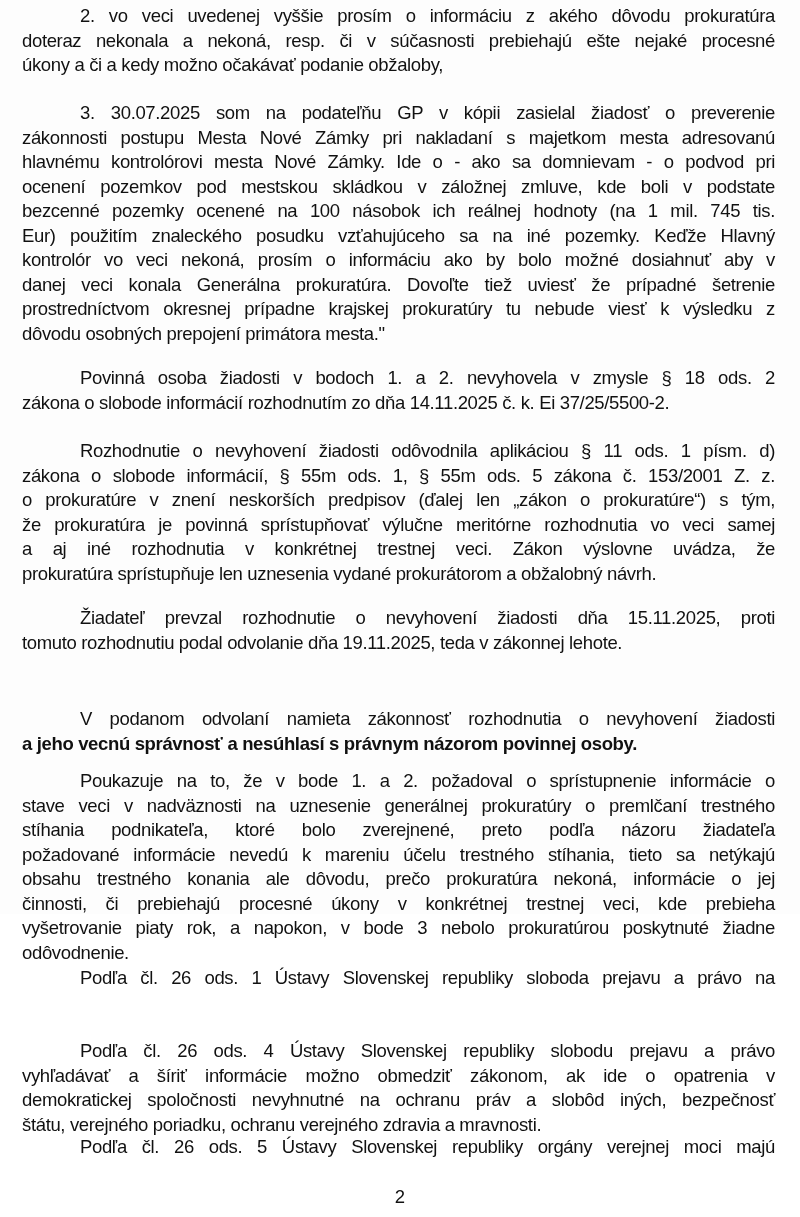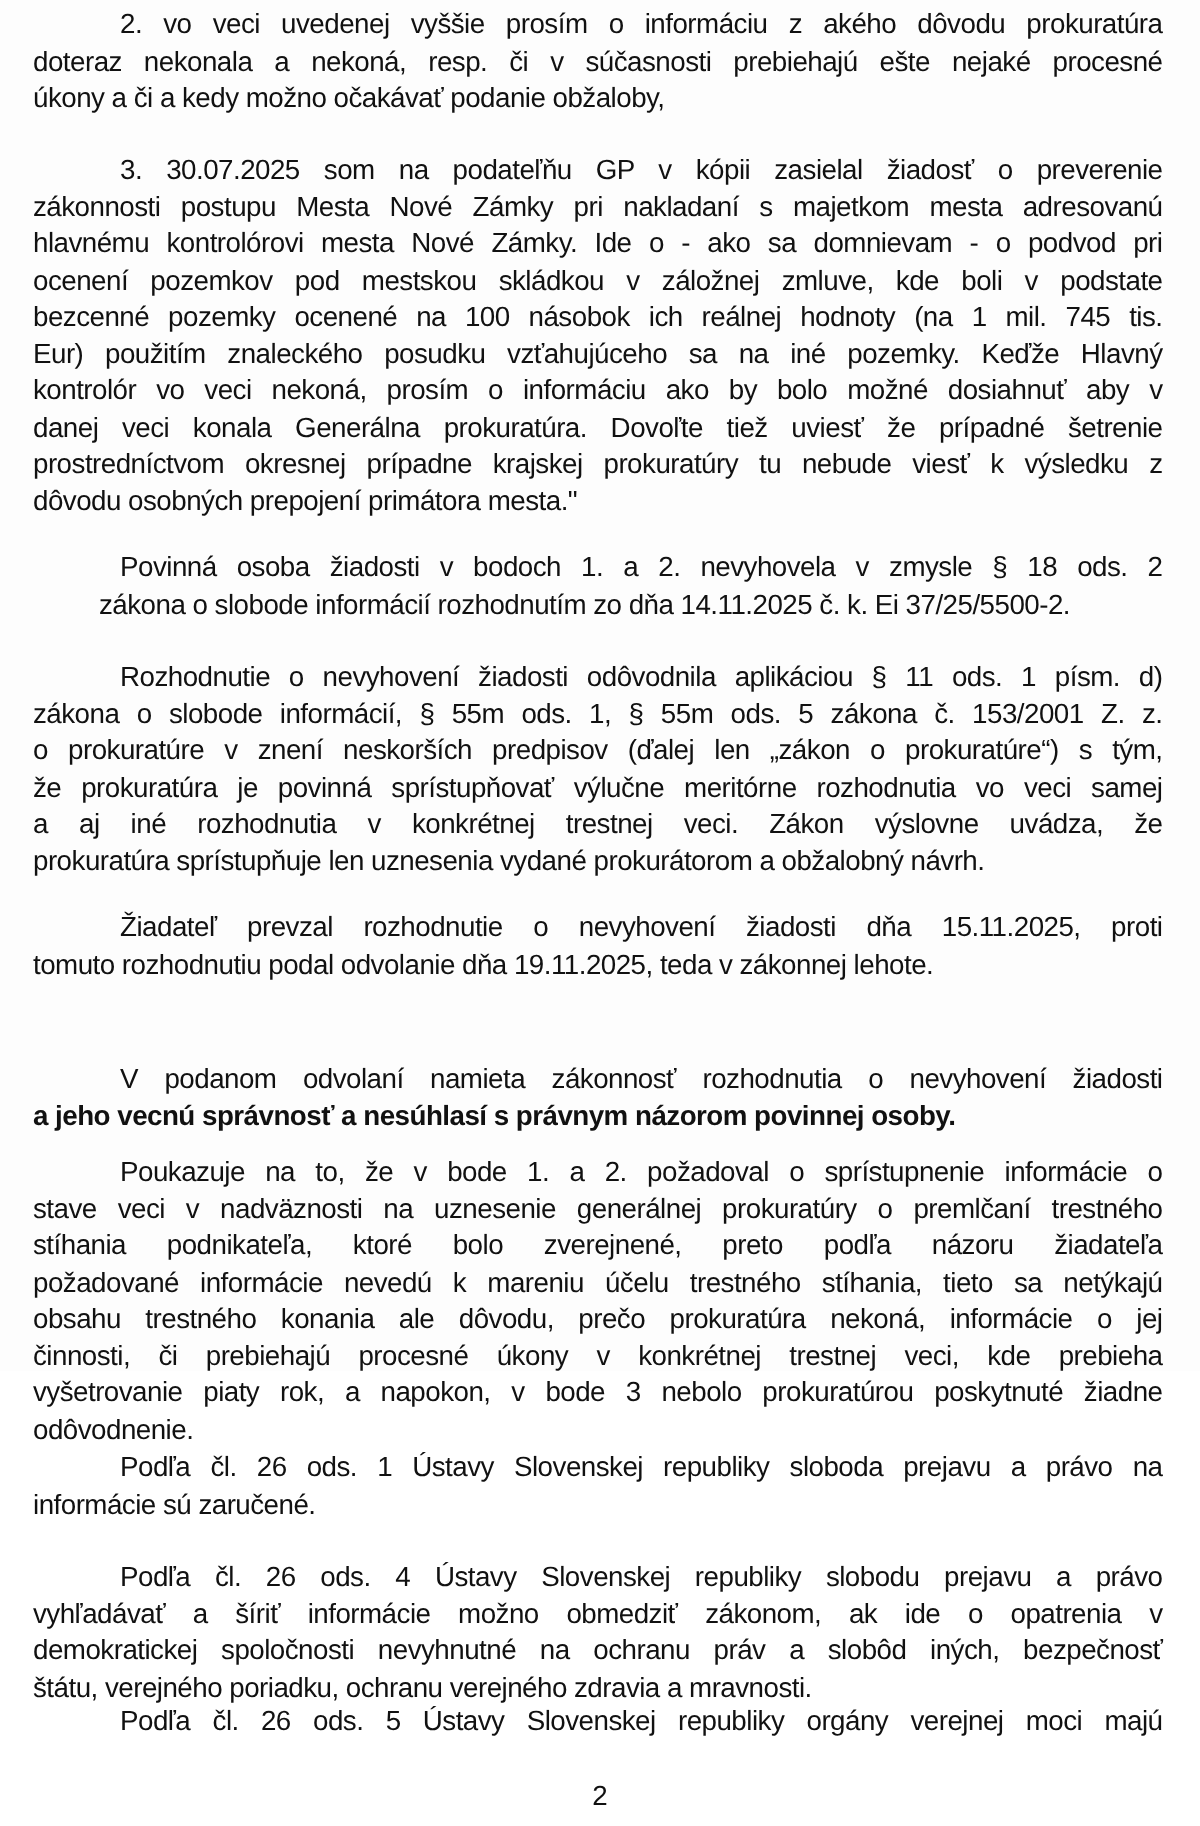--- a/index.html
+++ b/index.html
@@ -44,21 +44,21 @@
     <span class="line" style="white-space: nowrap;">bezcenné pozemky ocenené na 100 násobok ich reálnej hodnoty (na 1 mil. 745 tis.</span>
     <span class="line" style="white-space: nowrap;">Eur) použitím znaleckého posudku vzťahujúceho sa na iné pozemky. Keďže Hlavný</span>
     <span class="line" style="white-space: nowrap;">kontrolór vo veci nekoná, prosím o informáciu ako by bolo možné dosiahnuť aby v</span>
     <span class="line" style="white-space: nowrap;">danej veci konala Generálna prokuratúra. Dovoľte tiež uviesť že prípadné šetrenie</span>
     <span class="line" style="white-space: nowrap;">prostredníctvom okresnej prípadne krajskej prokuratúry tu nebude viesť k výsledku z</span>
     <span class="line last" style="white-space: nowrap;">dôvodu osobných prepojení primátora mesta."</span>
   </div>
 
   <div class="para" style="top:366px">
     <span class="line indent" style="white-space: nowrap;">Povinná osoba žiadosti v bodoch 1. a 2. nevyhovela v zmysle § 18 ods. 2</span>
-    <span class="line last" style="white-space: nowrap; margin-left: 44px;">zákona o slobode informácií rozhodnutím zo dňa 14.11.2025 č. k. Ei 37/25/5500-2.</span>
+    <span class="line last" style="white-space: nowrap;">zákona o slobode informácií rozhodnutím zo dňa 14.11.2025 č. k. Ei 37/25/5500-2.</span>
   </div>
 
   <div class="para" style="top:439px">
     <span class="line indent" style="white-space: nowrap;">Rozhodnutie o nevyhovení žiadosti odôvodnila aplikáciou § 11 ods. 1 písm. d)</span>
     <span class="line" style="white-space: nowrap;">zákona o slobode informácií, § 55m ods. 1, § 55m ods. 5 zákona č. 153/2001 Z. z.</span>
     <span class="line" style="white-space: nowrap;">o prokuratúre v znení neskorších predpisov (ďalej len „zákon o prokuratúre“) s tým,</span>
     <span class="line" style="white-space: nowrap;">že prokuratúra je povinná sprístupňovať výlučne meritórne rozhodnutia vo veci samej</span>
     <span class="line" style="white-space: nowrap;">a aj iné rozhodnutia v konkrétnej trestnej veci. Zákon výslovne uvádza, že</span>
     <span class="line last" style="white-space: nowrap;">prokuratúra sprístupňuje len uznesenia vydané prokurátorom  a obžalobný návrh.</span>
   </div>
@@ -79,21 +79,20 @@
     <span class="line" style="white-space: nowrap;">stíhania podnikateľa, ktoré bolo zverejnené, preto podľa názoru žiadateľa</span>
     <span class="line" style="white-space: nowrap;">požadované informácie nevedú k mareniu účelu trestného stíhania, tieto sa netýkajú</span>
     <span class="line" style="white-space: nowrap;">obsahu trestného konania ale dôvodu, prečo prokuratúra nekoná, informácie o jej</span>
     <span class="line" style="white-space: nowrap;">činnosti, či prebiehajú procesné úkony v konkrétnej trestnej veci, kde prebieha</span>
     <span class="line" style="white-space: nowrap;">vyšetrovanie piaty rok, a napokon, v bode 3 nebolo prokuratúrou poskytnuté žiadne</span>
     <span class="line last" style="white-space: nowrap;">odôvodnenie.</span>
   </div>
 
   <div class="para" style="top:966px">
     <span class="line indent" style="white-space: nowrap;">Podľa čl. 26 ods. 1 Ústavy Slovenskej republiky sloboda prejavu a právo na</span>
-    <span class="line last" style="white-space: nowrap;">informácie sú zaručené.</span>
   </div>
 
   <div class="para" style="top:1039px">
     <span class="line indent" style="white-space: nowrap;">Podľa čl. 26 ods. 4 Ústavy Slovenskej republiky slobodu prejavu a právo</span>
     <span class="line" style="white-space: nowrap;">vyhľadávať a šíriť informácie možno obmedziť zákonom, ak ide o opatrenia v</span>
     <span class="line" style="white-space: nowrap;">demokratickej spoločnosti nevyhnutné na ochranu práv a slobôd iných, bezpečnosť</span>
     <span class="line last" style="white-space: nowrap;">štátu, verejného poriadku, ochranu verejného zdravia a mravnosti.</span>
   </div>
 
   <div class="para" style="top:1135px">

